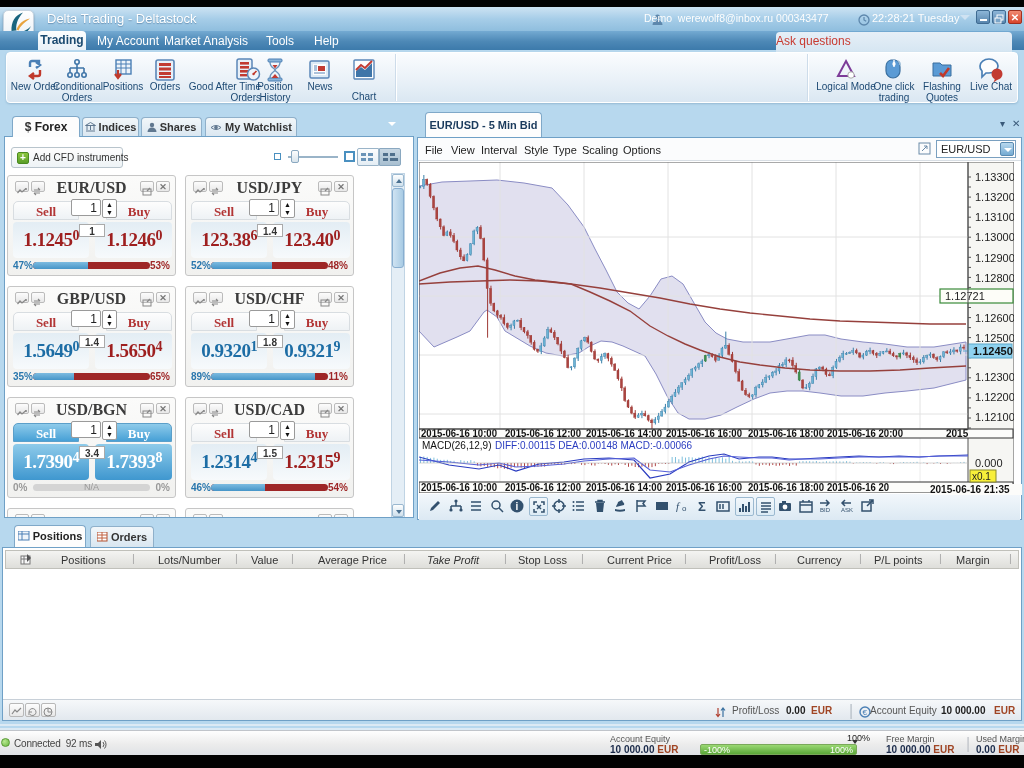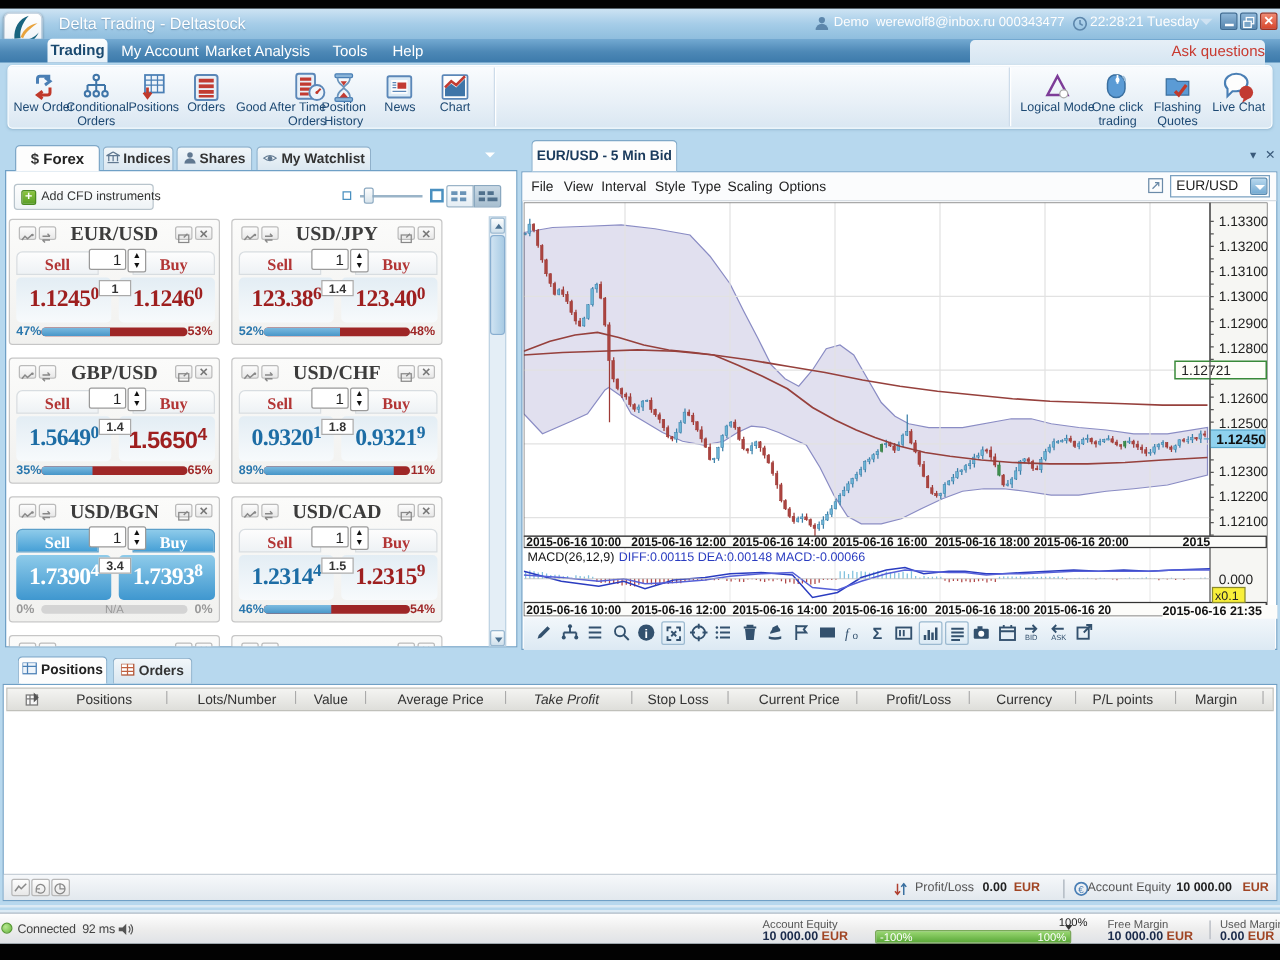--- a/index.html
+++ b/index.html
@@ -7,21 +7,21 @@
 <body>
 
 <div class="abs" style="left:0;top:0;width:1024px;height:7px;background:#020202;"></div>
 
 <div class="abs" style="left:0;top:7px;width:1024px;height:24px;background:linear-gradient(180deg,#cde3f3 0%,#a6cde8 50%,#8fbede 100%);">
   <div class="abs" style="left:47px;top:4px;font-size:13px;color:#ffffff;text-shadow:0 1px 1px rgba(60,100,140,0.5);">Delta Trading - Deltastock</div>
   <div class="abs" style="left:652px;top:5px;"><svg width="11" height="12" viewBox="0 0 11 12">
         <circle cx="5.5" cy="3" r="2.5" fill="#5d87ac"></circle>
         <path d="M0.5 11 a5 5 0 0 1 10 0 z" fill="#5d87ac"></path>
       </svg></div>
-  <div class="abs" style="left:667px;top:5px;font-size:10.5px;color:#fdfdfd;white-space:nowrap;text-align:right;">Demo&nbsp; werewolf8@inbox.ru 000343477</div>
+  <div class="abs" style="left:644px;top:5px;font-size:10.5px;color:#fdfdfd;white-space:nowrap;text-align:right;">Demo&nbsp; werewolf8@inbox.ru 000343477</div>
   <div class="abs" style="left:858px;top:5px;"><svg width="12" height="12" viewBox="0 0 12 12">
         <circle cx="6" cy="6" r="5" fill="none" stroke="#5d87ac" stroke-width="1.3"></circle>
         <path d="M6 3 v3 l2.2 1.3" stroke="#5d87ac" stroke-width="1.2" fill="none"></path>
       </svg></div>
   <div class="abs" style="left:872px;top:5px;font-size:11px;color:#fdfdfd;">22:28:21 Tuesday</div>
   <div class="abs" style="left:960px;top:8px;width:0;height:0;border-left:5px solid transparent;border-right:5px solid transparent;border-top:5px solid #cfe2f2;"></div>
   <div class="abs" style="left:976px;top:3px;width:14px;height:14px;background:linear-gradient(180deg,#8db6d8,#5785ad);border:1px solid #3f6b92;border-radius:2px;">
       <div style="margin:8px 0 0 3px;width:7px;height:2px;background:#fff;"></div>
     </div>
   <div class="abs" style="left:992px;top:3px;width:14px;height:14px;background:linear-gradient(180deg,#8db6d8,#5785ad);border:1px solid #3f6b92;border-radius:2px;"><svg width="12" height="12" viewBox="0 0 12 12">
@@ -33,21 +33,21 @@
 
 <div class="abs" style="left:3px;top:10px;width:31px;height:32px;background:linear-gradient(180deg,#ffffff,#e8eef4);border:1px solid #c8d4e0;border-radius:5px;box-shadow:0 1px 2px rgba(0,0,0,0.3);">
   <svg width="29" height="30" viewBox="0 0 29 30">
       <path d="M5 23 C13 28 22 25 27 15 C22 21 13 23 6 20 z" fill="#19647e"></path>
       <path d="M7.5 20 C7 11 11 4 19 1.5 C13 8 11.5 15 12.5 19.5 z" fill="#19647e"></path>
       <path d="M12.5 18.5 C15 12 20 8.5 26 7.5 C19.5 12 16 15.5 14.5 19.5 z" fill="#e8a33d"></path>
     </svg>
 </div>
 
 <div class="abs" style="left:0;top:31px;width:1024px;height:19px;background:linear-gradient(180deg,#74aad2 0%,#4d88b6 55%,#3c7aab 100%);">
-  <div class="abs" style="left:776px;top:1px;width:236px;height:28px;background:linear-gradient(180deg,#e6eff7,#cfe2f0);border-radius:4px 4px 0 0;text-align:right;font-size:12px;color:#c83a30;line-height:18px;">Ask questions</div>
+  <div class="abs" style="left:776px;top:1px;width:236px;height:28px;background:linear-gradient(180deg,#e6eff7,#cfe2f0);border-radius:4px 4px 0 0;text-align:left;font-size:12px;color:#c83a30;line-height:18px;">Ask questions</div>
   <div class="abs" style="left:38px;top:0;width:48px;height:19px;background:linear-gradient(180deg,#fdfefe,#e8f1f8);border-radius:4px 4px 0 0;text-align:center;font-size:12px;color:#1a4a70;line-height:19px;font-weight:bold;">Trading</div>
   <div class="abs" style="left:97px;top:3px;font-size:12px;color:#fff;">My Account</div>
   <div class="abs" style="left:164px;top:3px;font-size:12px;color:#fff;">Market Analysis</div>
   <div class="abs" style="left:266px;top:3px;font-size:12px;color:#fff;">Tools</div>
   <div class="abs" style="left:314px;top:3px;font-size:12px;color:#fff;">Help</div>
 </div>
 
 <div class="abs" style="left:6px;top:52px;width:1012px;height:51px;background:linear-gradient(180deg,#fafcfe 0%,#e8f0f7 60%,#dae7f2 100%);border:1px solid #ffffff;border-radius:4px;box-shadow:0 1px 2px rgba(100,140,170,0.4);">
 <div style="position:absolute;left:0px;top:4px;width:56px;text-align:center;">
 <div style="height:24px;"><svg width="26" height="24" viewBox="0 0 26 24">
@@ -117,21 +117,21 @@
           <path d="M7 9 h3 M7 11 h3 M7 13 h3 M7 16 h11" stroke="#5b87b8" stroke-width="1"></path>
         </svg></div>
 <div style="font-size:10px;color:#1d4973;line-height:10.5px;margin-top:1px;">News</div>
     </div>
     <div style="position:absolute;left:336px;top:4px;width:42px;text-align:center;">
 <div style="height:24px;"><svg width="26" height="26" viewBox="0 0 26 26">
           <rect x="3" y="3" width="20" height="19" rx="1" fill="#fdfdfd" stroke="#5b87b8" stroke-width="1.4"></rect>
           <path d="M5 20 L5 14 L10 10 L14 13 L21 6 L21 20 z" fill="#3f75a8"></path>
           <path d="M5 13 L10 8 L14 11 L21 4" fill="none" stroke="#c23b32" stroke-width="2"></path>
         </svg></div>
-<div style="font-size:10px;color:#1d4973;line-height:10.5px;margin-top:1px;">Chart</div>
+<div style="font-size:10px;color:#1d4973;line-height:10.5px;margin-top:11px;">Chart</div>
     </div>
 <div class="abs" style="left:388px;top:1px;width:1px;height:47px;background:#cddcea;"></div>
 <div class="abs" style="left:389px;top:1px;width:1px;height:47px;background:#ffffff;"></div>
 <div class="abs" style="left:800px;top:1px;width:1px;height:47px;background:#cddcea;"></div>
 <div class="abs" style="left:801px;top:1px;width:1px;height:47px;background:#ffffff;"></div>
 <div style="position:absolute;left:807px;top:4px;width:64px;text-align:center;">
 <div style="height:24px;"><svg width="26" height="24" viewBox="0 0 26 24">
           <path d="M13 4 L21 19 L5 19 Z" fill="none" stroke="#7d3c98" stroke-width="2"></path>
           <circle cx="18" cy="18" r="3.2" fill="#fff" stroke="#aaa"></circle>
         </svg></div>
@@ -279,21 +279,21 @@
 <div style="position:absolute;left:98px;top:25px;width:66px;height:19px;background:linear-gradient(180deg,#fdfdfd,#eef2f5);border:1px solid #d8dde1;border-radius:5px 5px 0 0;text-align:center;font-family:'Liberation Serif',serif;font-weight:bold;font-size:13px;color:#b23535;line-height:19px;">Buy</div>
 <div style="position:absolute;left:63px;top:23px;width:30px;height:17px;background:#fff;border:1px solid #9a9a9a;border-radius:2px;font-size:12px;color:#222;text-align:right;line-height:17px;padding-right:3px;">1</div>
 <div style="position:absolute;left:94px;top:23px;width:15px;height:19px;background:#fff;border:1px solid #9a9a9a;border-radius:2px;">
           <div style="font-size:7px;line-height:9px;text-align:center;color:#111;">▲</div>
           <div style="font-size:7px;line-height:8px;text-align:center;color:#111;">▼</div>
         </div>
 <div style="position:absolute;left:71px;top:48px;width:26px;height:13px;background:#fff;border:1px solid #aaa;text-align:center;font-size:10px;font-weight:bold;color:#333;line-height:13px;z-index:3;">1.4</div>
 <div style="position:absolute;left:5px;top:46px;width:76px;height:36px;background:linear-gradient(180deg,#e3edf4,#f7fafc);border-radius:4px;"></div>
 <div style="position:absolute;left:87px;top:46px;width:77px;height:36px;background:linear-gradient(180deg,#e3edf4,#f7fafc);border-radius:4px;"></div>
 <div style="position:absolute;left:3px;top:52px;width:80px;text-align:center;font-family:'Liberation Serif',serif;font-weight:bold;font-size:19px;color:#1d6da5;letter-spacing:-0.5px;">1.5649<span style="font-size:14px;vertical-align:6px;">0</span></div>
-<div style="position:absolute;left:86px;top:52px;width:80px;text-align:center;font-family:Liberation Sans, sans-serif;font-weight:bold;font-size:19px;color:#9e1f1f;letter-spacing:-0.5px;">1.5650<span style="font-size:14px;vertical-align:6px;">4</span></div>
+<div style="position:absolute;left:86px;top:52px;width:80px;text-align:center;font-family:Liberation Serif, serif;font-weight:bold;font-size:19px;color:#9e1f1f;letter-spacing:-0.5px;">1.5650<span style="font-size:14px;vertical-align:6px;">4</span></div>
 <div style="position:absolute;left:25px;right:25px;top:86px;height:7px;border-radius:4px;background:#9e2626;overflow:hidden;">
           <div style="position:absolute;left:0;top:0;height:7px;width:35%;background:linear-gradient(180deg,#7dbbe0,#4695c8);"></div>
         </div>
 <div style="position:absolute;left:5px;top:84px;font-size:10px;font-weight:bold;color:#2a77ad;">35%</div>
 <div style="position:absolute;right:5px;top:84px;font-size:10px;font-weight:bold;color:#9e2626;">65%</div>
 </div>
       <div style="position:absolute;left:180px;top:149px;width:169px;height:101px;background:linear-gradient(180deg,#fbfbfa,#f1f1ef);border:1px solid #c6c6c6;border-radius:3px;">
 <div style="position:absolute;left:7px;top:5px;width:14px;height:11px;background:linear-gradient(180deg,#fcfcfc,#e8e8e8);border:1px solid #bbb;border-radius:2px;"><svg width="12" height="9" viewBox="0 0 12 9">
             <path d="M1.5 6 L4 3 L6 5 L10 1.5" stroke="#888" stroke-width="1.2" fill="none"></path>
             <circle cx="10" cy="2" r="1" fill="#888"></circle>

